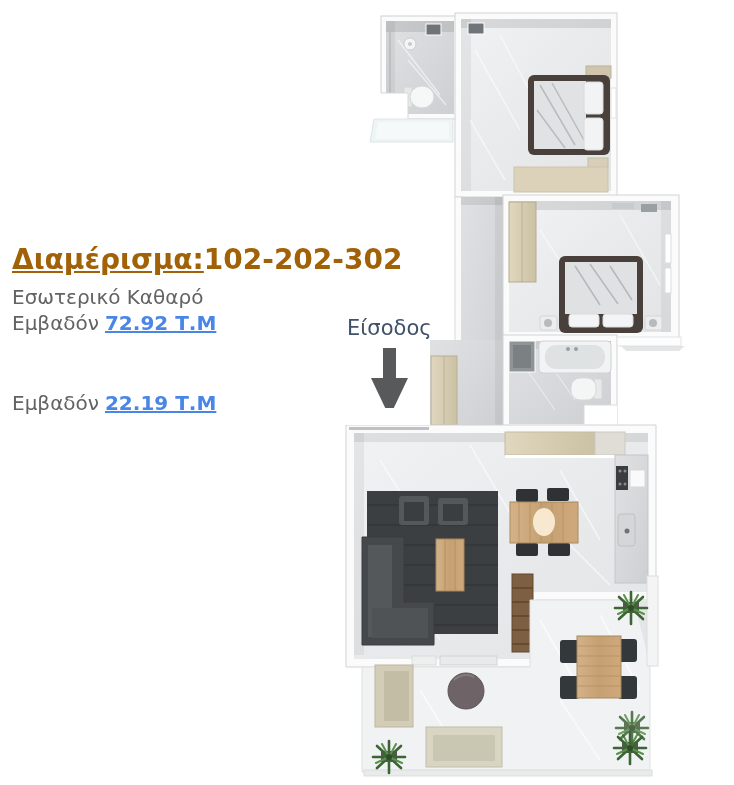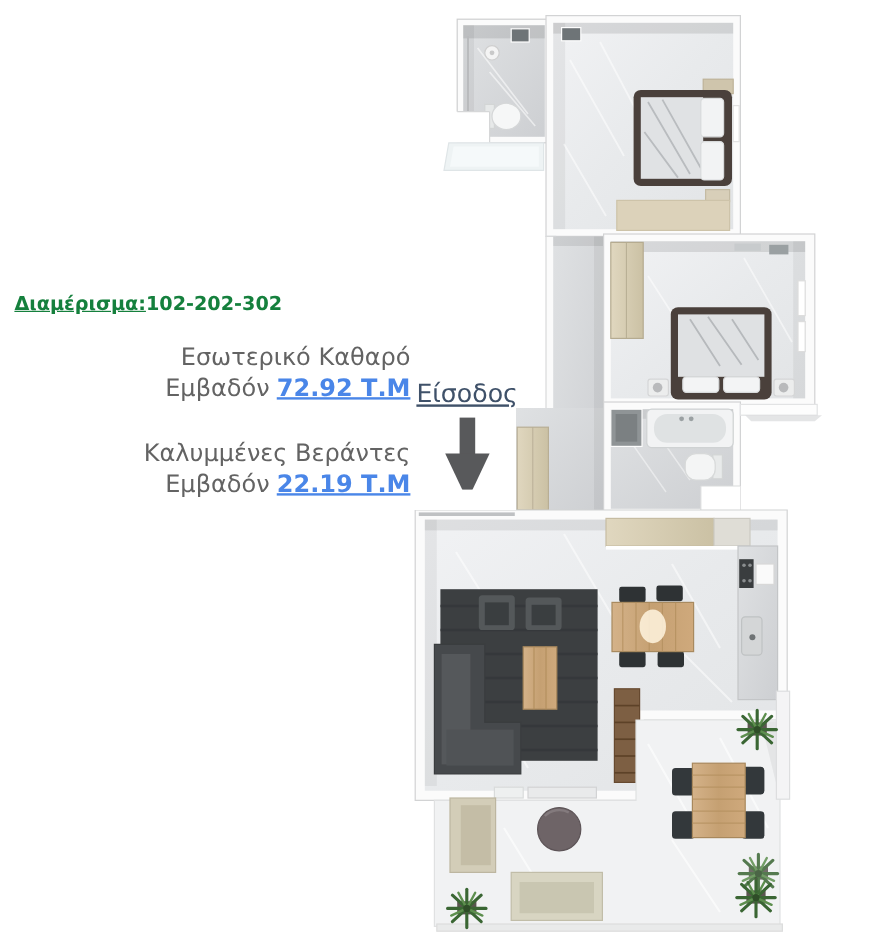--- a/index.html
+++ b/index.html
@@ -4,31 +4,31 @@
 <style>
   html,body{margin:0;padding:0;background:#ffffff;}
   body{
     width:734px;height:785px;position:relative;overflow:hidden;
     font-family:"DejaVu Sans","Liberation Sans",sans-serif;
     -webkit-font-smoothing:antialiased;
   }
   .info{position:absolute;left:12px;top:0;width:340px;}
   .apt-title{
     position:absolute;left:0;top:243px;white-space:nowrap;
-    font-size:16px;font-weight:bold;color:#15803d;letter-spacing:0;
+    font-size:28px;font-weight:bold;color:#a16207;letter-spacing:0;
   }
   .apt-title .underlined{text-decoration:underline;}
-  .area-block{position:absolute;left:0;width:330px;font-size:20px;color:#636363;line-height:26px;text-align:right;}
+  .area-block{position:absolute;left:0;width:330px;font-size:20px;color:#636363;line-height:26px;}
   .area-block.first{top:284px;}
   .area-block.second{top:364px;}
   .area-link{
     color:#4a86e8;font-weight:bold;text-decoration:underline;margin-left:0.30em;cursor:pointer;
   }
   .entrance-label{
-    position:absolute;left:347px;top:316px;font-size:21px;color:#3f5169;white-space:nowrap;text-decoration:underline;
+    position:absolute;left:347px;top:316px;font-size:21px;color:#3f5169;white-space:nowrap;
   }
   svg.plan{position:absolute;left:0;top:0;width:734px;height:785px;display:block;}
 </style>
 </head>
 <body>
 
 <svg class="plan" viewBox="0 0 734 785" aria-hidden="true">
   <defs>
     <linearGradient id="marble" x1="0" y1="0" x2="1" y2="1">
       <stop offset="0" stop-color="#f1f2f4"></stop>
@@ -317,18 +317,18 @@
   <div class="apt-title">
     <span class="underlined">Διαμέρισμα:</span><span>102-202-302</span>
   </div>
 
   <div class="area-block first">
     <span>Εσωτερικό Καθαρό</span><br>
     <span>Εμβαδόν</span><a class="area-link">72.92 Τ.Μ</a>
   </div>
 
   <div class="area-block second">
-    <span>Καλυμμένες Βεράντες</span><br>
+    <br>
     <span>Εμβαδόν</span><a class="area-link">22.19 Τ.Μ</a>
   </div>
 </div>
 
 <div class="entrance-label">Είσοδος</div>
 
 </body></html>

